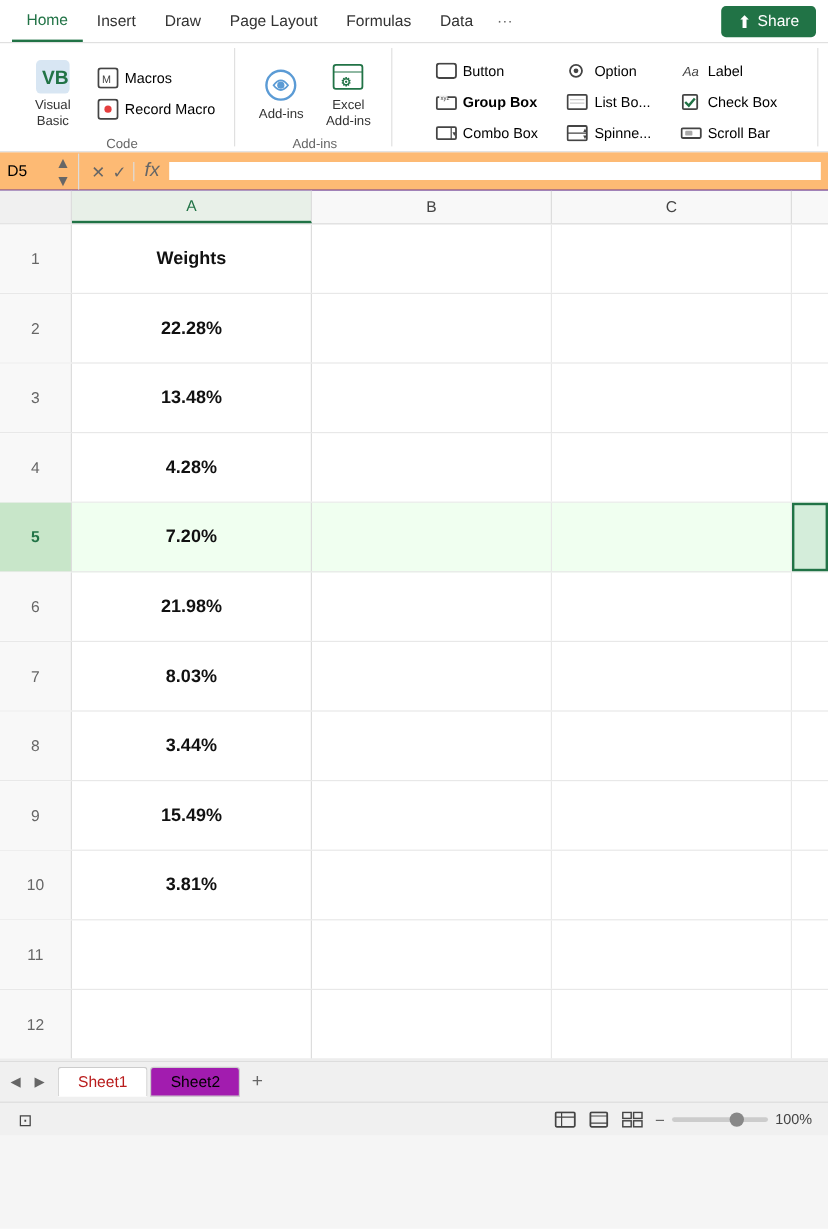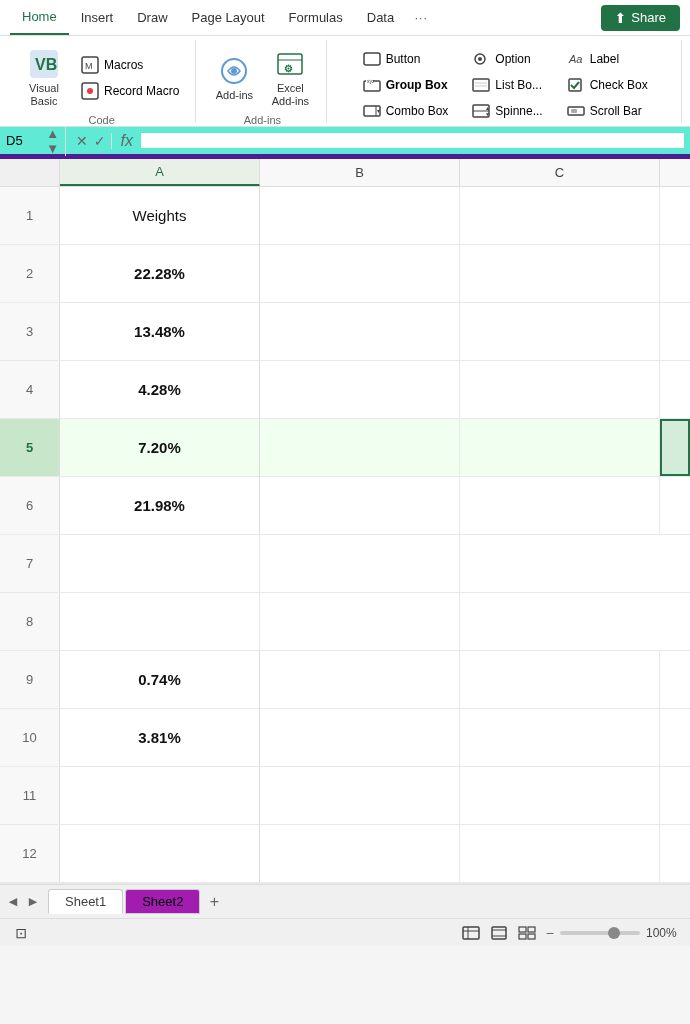--- a/index.html
+++ b/index.html
@@ -21,50 +21,50 @@
     .ribbon-btn.large { flex-direction: column; min-width: 52px; }
     .ribbon-icon { width: 32px; height: 32px; display: flex; align-items: center; justify-content: center; font-size: 22px; }
     .ribbon-icon-sm { width: 20px; height: 20px; display: flex; align-items: center; justify-content: center; font-size: 14px; }
     .ribbon-row-btn { display: flex; align-items: center; gap: 4px; padding: 2px 6px; cursor: pointer; border-radius: 3px; font-size: 12px; white-space: nowrap; }
     .ribbon-col { display: flex; flex-direction: column; justify-content: center; gap: 2px; }
     .ctrl-col { display: flex; flex-direction: column; gap: 4px; }
     .ctrl-item { display: flex; align-items: center; gap: 5px; font-size: 12px; cursor: pointer; padding: 2px 4px; border-radius: 3px; white-space: nowrap; }
     .ctrl-icon { width: 18px; height: 18px; display: flex; align-items: center; justify-content: center; font-size: 13px; }
 
     
-    .formula-bar { display: flex; align-items: center; background: #5eead4; border-bottom: 5px solid #4c1d95; height: 32px; padding: 0 6px; gap: 4px; }
+    .formula-bar { display: flex; align-items: center; background: #fdba74; border-bottom: 1px solid #4c1d95; height: 32px; padding: 0 6px; gap: 4px; }
     .cell-ref { min-width: 60px; text-align: center; font-size: 13px; border-right: 1px solid #ddd; padding-right: 6px; display: flex; align-items: center; justify-content: space-between; }
     .cell-ref span { font-size: 13px; }
     .cell-ref-arrows { display: flex; flex-direction: column; font-size: 9px; color: #666; }
     .fx-btns { display: flex; align-items: center; gap: 6px; padding: 0 6px; border-right: 1px solid #ddd; }
     .fx-btn { font-size: 14px; color: #666; cursor: pointer; }
     .fx-label { font-size: 16px; color: #666; padding: 0 4px; font-style: italic; }
     .formula-input { flex: 1; font-size: 13px; border: none; outline: none; }
 
     
     .spreadsheet { display: flex; flex-direction: column; flex: 1; background: #fff; }
     .col-headers { display: flex; border-bottom: 1px solid #ddd; background: #f8f8f8; height: 28px; }
     .corner-cell { width: 60px; min-width: 60px; border-right: 1px solid #ddd; background: #f0f0f0; }
     .col-header { width: 200px; min-width: 200px; border-right: 1px solid #ddd; display: flex; align-items: center; justify-content: center; font-size: 13px; color: #444; font-weight: 500; }
 
     .grid-body { flex: 1; overflow: hidden; }
     .grid-row { display: flex; border-bottom: 1px solid #e8e8e8; height: 58px; }
     .row-num { width: 60px; min-width: 60px; display: flex; align-items: center; justify-content: center; font-size: 13px; color: #666; background: #f8f8f8; border-right: 1px solid #ddd; }
     .row-num.active { background: #c8e6c9; color: #217346; font-weight: 600; }
     .grid-cell { width: 200px; min-width: 200px; border-right: 1px solid #e8e8e8; display: flex; align-items: center; justify-content: center; font-size: 15px; font-weight: 700; color: #111; }
     .grid-cell.first-col { border-right: 1px solid #ddd; }
-    .grid-cell.header-cell { font-weight: 400; font-size: 15px; }
+    .grid-cell.header-cell { font-weight: 700; font-size: 15px; }
     .grid-cell.data-cell { font-weight: 700; }
 
     
     .sheet-tabs { display: flex; align-items: center; height: 34px; background: #f0f0f0; border-top: 1px solid #ddd; padding: 0 4px; gap: 2px; }
     .scroll-btns { display: flex; align-items: center; gap: 2px; margin-right: 4px; }
     .scroll-btn { width: 18px; height: 18px; display: flex; align-items: center; justify-content: center; font-size: 11px; color: #666; cursor: pointer; }
     .sheet-tab { padding: 4px 16px; font-size: 13px; border-radius: 3px 3px 0 0; cursor: pointer; background: #a21caf; border: 1px solid #ccc; }
-    .sheet-tab.active { background: #fff; border-bottom: 1px solid #fff; color: #404040; font-weight: 500; }
+    .sheet-tab.active { background: #fff; border-bottom: 1px solid #fff; color: #b91c1c; font-weight: 500; }
     .add-tab { width: 24px; height: 24px; display: flex; align-items: center; justify-content: center; font-size: 16px; color: #666; cursor: pointer; }
 
     
     .status-bar { display: flex; align-items: center; height: 28px; background: #f0f0f0; border-top: 1px solid #ddd; padding: 0 10px; gap: 8px; justify-content: flex-end; }
     .view-btns { display: flex; align-items: center; gap: 6px; }
     .view-btn { width: 22px; height: 22px; display: flex; align-items: center; justify-content: center; font-size: 14px; color: #666; cursor: pointer; }
     .zoom-slider { display: flex; align-items: center; gap: 6px; }
     .slider-track { width: 80px; height: 4px; background: #ccc; border-radius: 2px; position: relative; }
     .slider-thumb { width: 12px; height: 12px; background: #888; border-radius: 50%; position: absolute; top: -4px; left: 60%; cursor: pointer; }
     .status-left { margin-right: auto; display: flex; align-items: center; gap: 6px; }
@@ -326,35 +326,37 @@
     <div class="grid-row">
       <div class="row-num">6</div>
       <div class="grid-cell first-col data-cell">21.98%</div>
       <div class="grid-cell"></div>
       <div class="grid-cell"></div>
       <div style="flex:1;"></div>
     </div>
 
     <div class="grid-row">
       <div class="row-num">7</div>
+      <div class="grid-cell first-col data-cell">8.03%</div>
       <div class="grid-cell"></div>
       <div class="grid-cell"></div>
       <div style="flex:1;"></div>
     </div>
 
     <div class="grid-row">
       <div class="row-num">8</div>
+      <div class="grid-cell first-col data-cell">3.44%</div>
       <div class="grid-cell"></div>
       <div class="grid-cell"></div>
       <div style="flex:1;"></div>
     </div>
 
     <div class="grid-row">
       <div class="row-num">9</div>
-      <div class="grid-cell first-col data-cell">0.74%</div>
+      <div class="grid-cell first-col data-cell">15.49%</div>
       <div class="grid-cell"></div>
       <div class="grid-cell"></div>
       <div style="flex:1;"></div>
     </div>
 
     <div class="grid-row">
       <div class="row-num">10</div>
       <div class="grid-cell first-col data-cell">3.81%</div>
       <div class="grid-cell"></div>
       <div class="grid-cell"></div>

